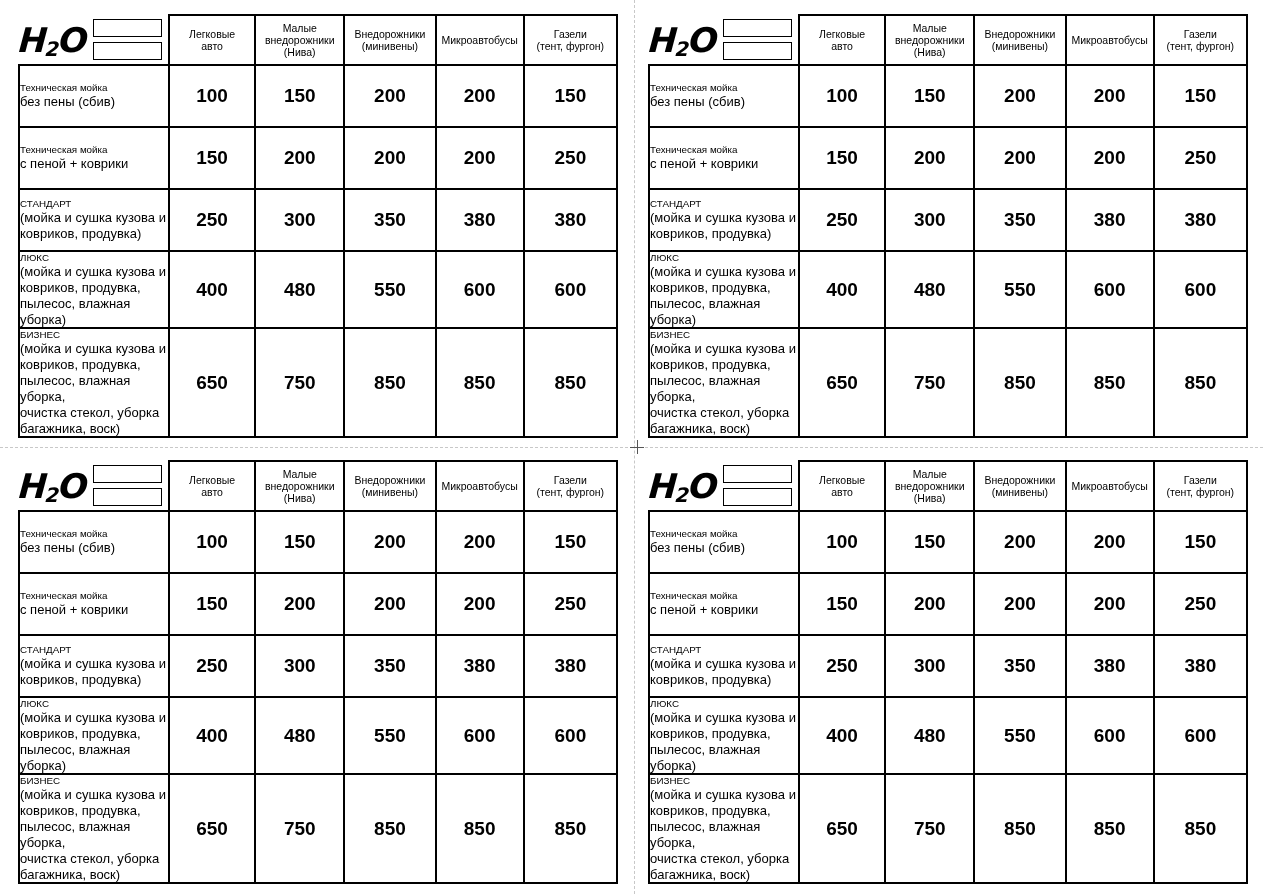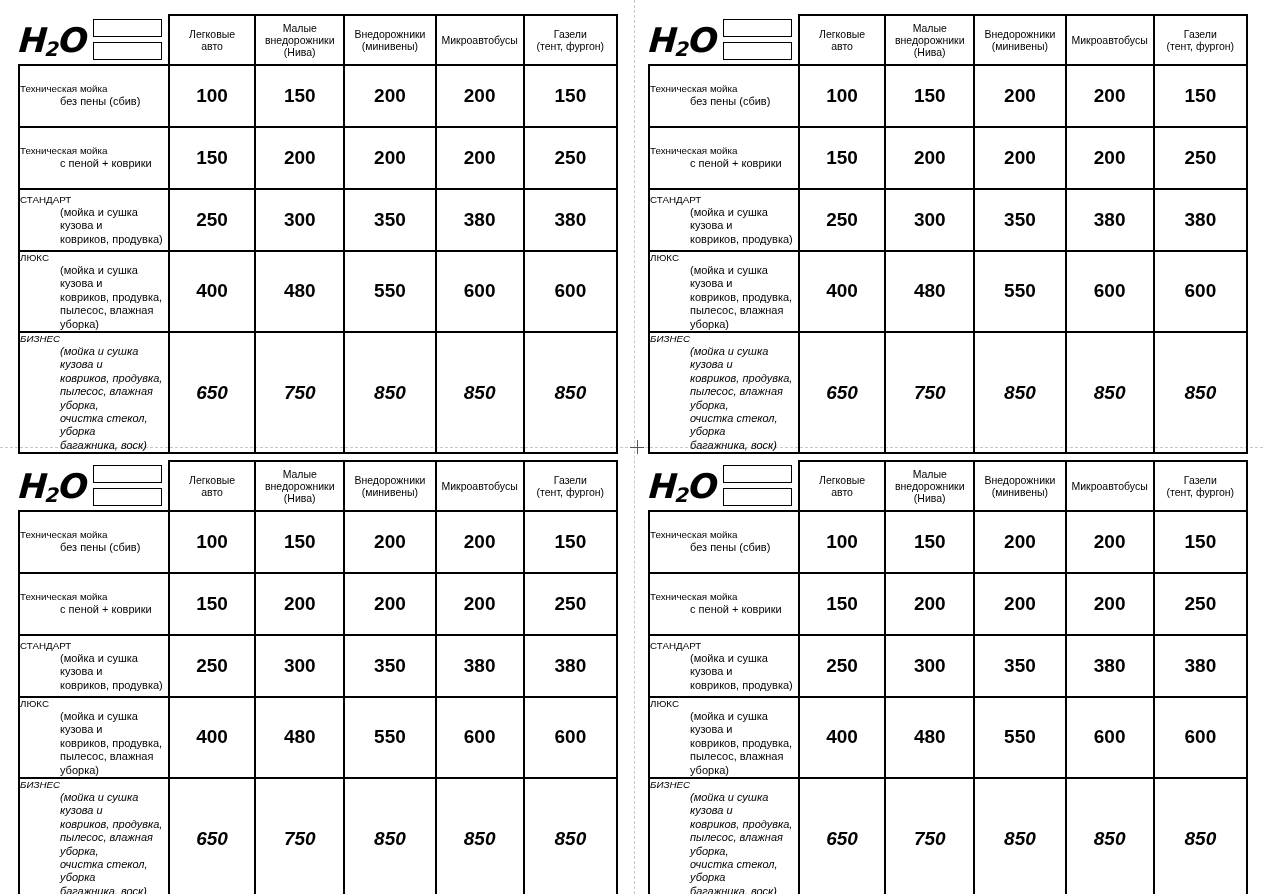--- a/index.html
+++ b/index.html
@@ -127,35 +127,34 @@
     line-height: 1.22;
     vertical-align: middle;
     margin-top: 37px;
   }
   .svc .svc-title {
     display: block;
     font-size: 9.8px;
   }
   .svc .svc-sub {
     display: block;
-    font-size: 11px;
-    padding-left: 40px;
+    font-size: 13px;
   }
   .price-cell {
     text-align: center;
     font-size: 19px;
     font-weight: bold;
     vertical-align: middle;
   }
 
   .r1 { height: 62px; }
   .r2 { height: 62px; }
   .r3 { height: 62px; }
   .r4 { height: 61px; border-radius: 25px; }
-  .r5 { height: 72px; font-style: italic; }
+  .r5 { height: 72px; }
 </style>
 </head>
 <body>
 
 <div class="guide-v"></div>
 <div class="guide-h"></div>
 <div class="center-cross"></div>
 
 <div class="card card-tl">
     <table class="price">

